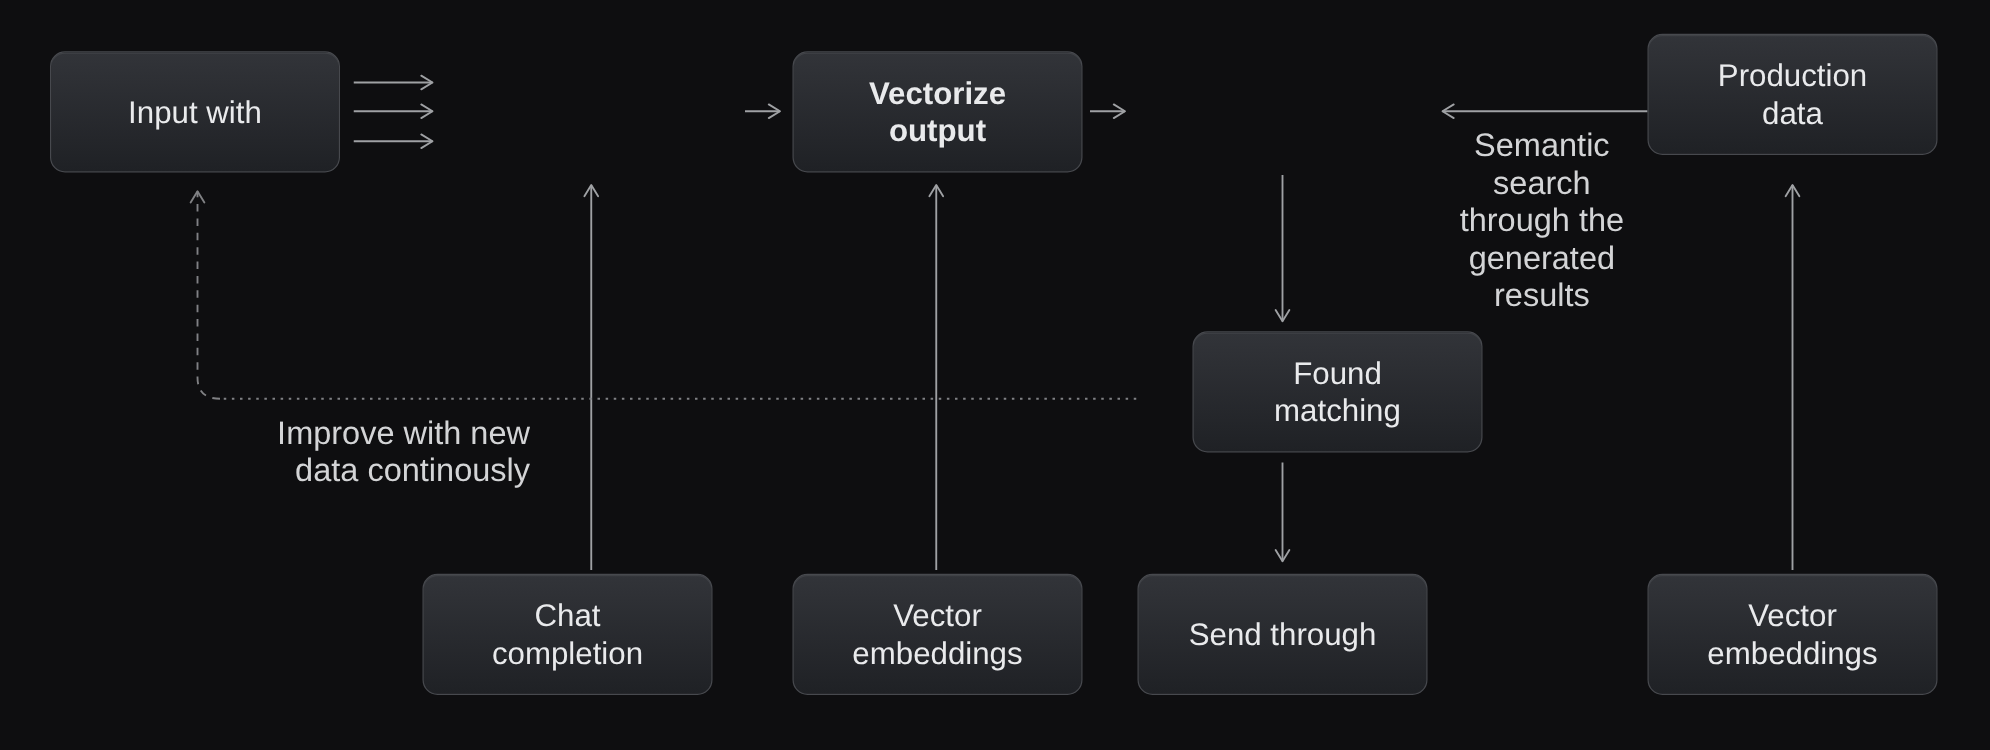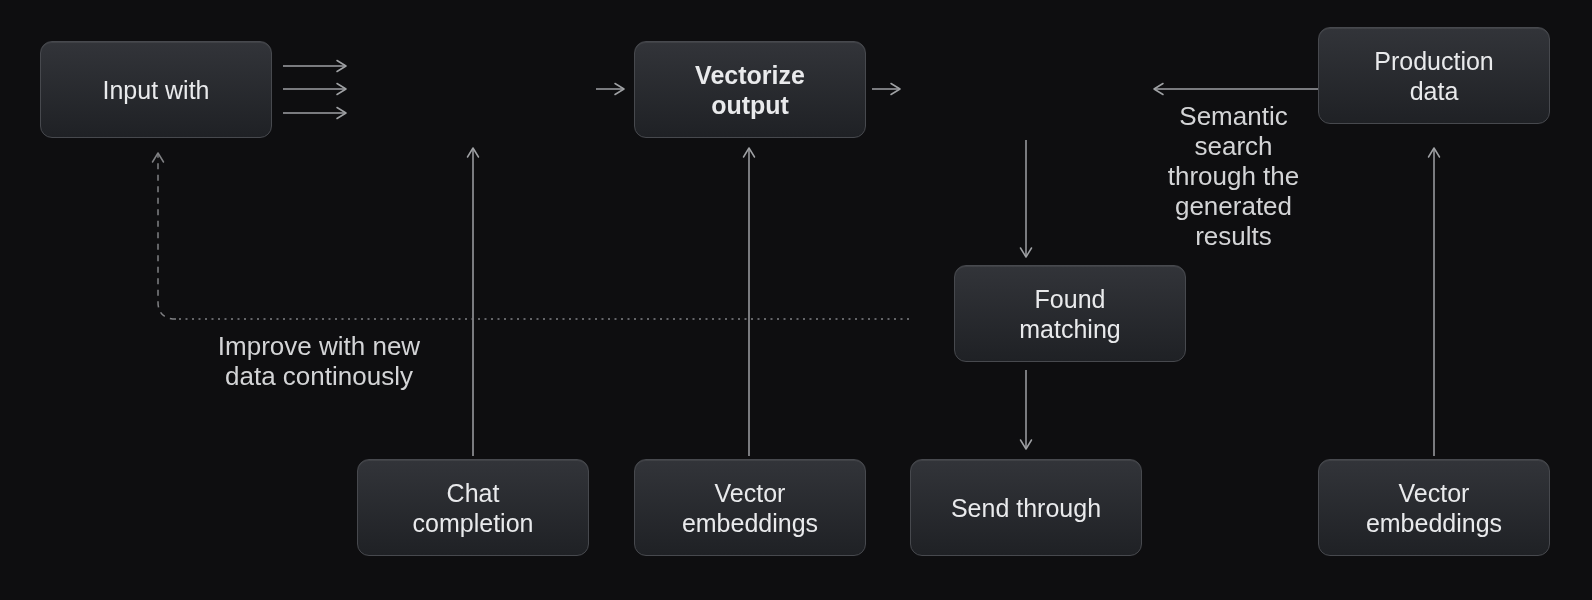--- a/index.html
+++ b/index.html
@@ -73,21 +73,21 @@
     text-align: center;
   }
   .note {
     position: absolute;
     color: var(--note, #d3d4d6);
     font-size: 26px;
     line-height: 30px;
     text-align: center;
   }
   .note-semantic { left: 1156px; top: 101px; width: 155px; }
-  .note-improve  { left: 203px;  top: 331px; width: 232px; }
+  .note-improve  { left: 192px;  top: 331px; width: 232px; text-align: right; }
 </style>
 </head>
 <body>
 
 <div class="stage">
 
   <svg class="edges" viewBox="0 0 1592 600" xmlns="http://www.w3.org/2000/svg">
     <defs>
       <marker id="head-solid" markerUnits="userSpaceOnUse" markerWidth="14" markerHeight="14" viewBox="0 0 14 14" refX="12" refY="7" orient="auto-start-reverse">
         <path class="head-solid-path" d="M3,1.5 L12,7 L3,12.5"></path>
@@ -128,21 +128,21 @@
 
 
   <div class="node" style="left:1318px; top:27px;">
     <span class="label">Production data</span>
   </div>
 
   <div class="node" style="left:910px; top:265px;margin-left:44px;">
     <span class="label">Found matching</span>
   </div>
 
-  <div class="node" style="left:357px; top:459px;">
+  <div class="node" style="left:338px; top:459px;">
     <span class="label">Chat completion</span>
   </div>
 
   <div class="node" style="left:634px; top:459px;">
     <span class="label">Vector embeddings</span>
   </div>
 
   <div class="node" style="left:910px; top:459px;">
     <span class="label">Send through</span>
   </div>

